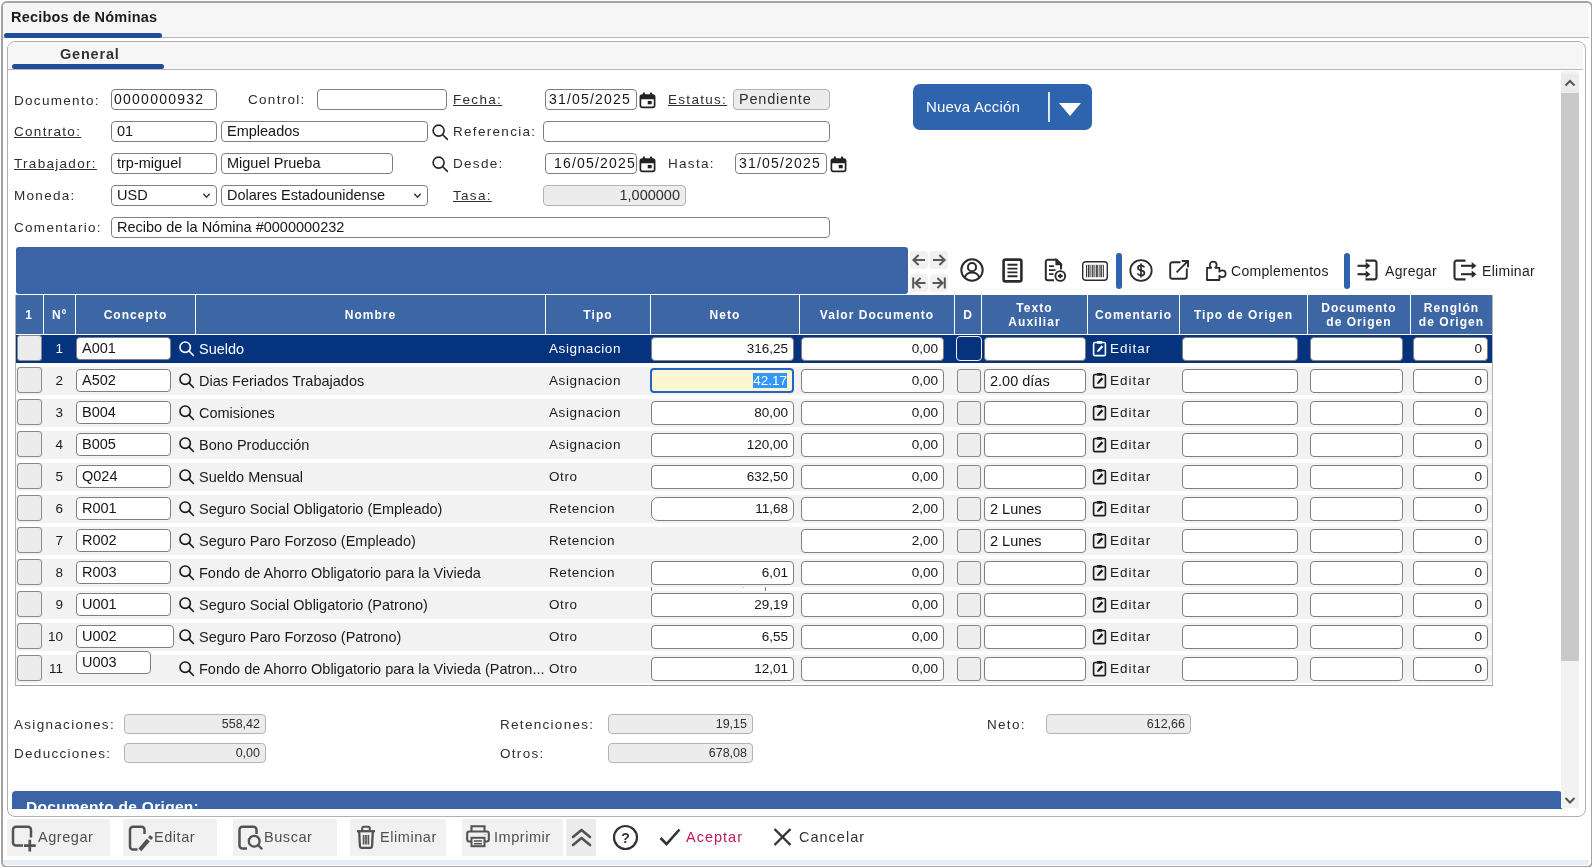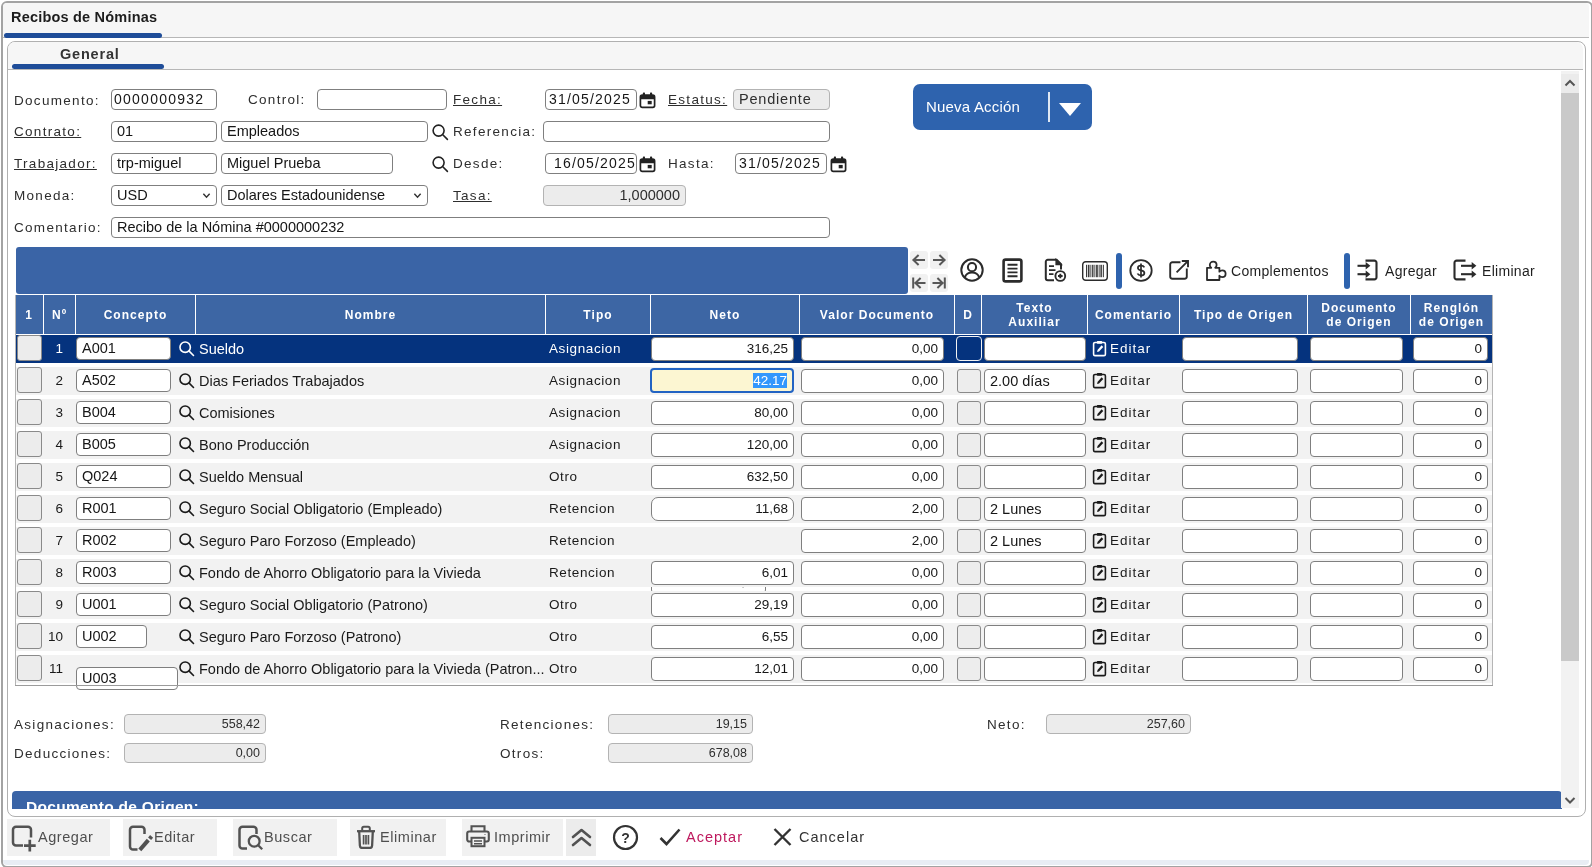--- a/index.html
+++ b/index.html
@@ -385,21 +385,21 @@
       <rect x="5.2" y="1" width="5.6" height="3" rx="0.8" fill="#1a1a1a" stroke="none"></rect>
       <path d="M10.3 5.6 L12 7.3 L7.5 12.1 L5.4 12.6 L5.9 10.5 Z" fill="#1a1a1a" stroke="none"></path>
     </svg></div>
 <div class="abs" style="left:1110px;top:591px;line-height:28px;font-size:13.5px;letter-spacing:1px;color:#1a1a1a;">Editar</div>
 <div class="inp" style="left:1182px;top:593px;width:116px;height:24px;"></div>
 <div class="inp" style="left:1310px;top:593px;width:93px;height:24px;"></div>
 <div class="inp num" style="left:1413px;top:593px;width:75px;height:24px;line-height:22px;font-size:13.5px;">0</div>
 <div class="abs" style="left:16px;top:623px;width:1476px;height:28px;background:#f2f2f2;"></div>
 <div class="abs" style="left:17px;top:623px;width:25px;height:26px;box-sizing:border-box;background:#ececec;border:1px solid #8a8a8a;border-radius:3px;"></div>
 <div class="abs" style="left:44px;top:623px;width:19px;line-height:28px;text-align:right;font-size:13.5px;color:#1a1a1a;">10</div>
-<div class="inp" style="left:76px;top:625px;width:71px;height:23px;line-height:21px;">U002</div>
+<div class="inp" style="left:76px;top:625px;width:98px;height:23px;line-height:21px;">U002</div>
 <div class="abs" style="left:178px;top:628px;color:#1a1a1a;"><svg width="17" height="17" viewBox="0 0 18 18" fill="none" stroke="currentColor" stroke-width="1.7">
       <circle cx="7.6" cy="7.6" r="5.5"></circle>
       <line x1="11.8" y1="11.8" x2="16.4" y2="16.4" stroke-linecap="round"></line>
     </svg></div>
 <div class="abs" style="left:199px;top:623px;width:345px;overflow:hidden;line-height:28px;font-size:14.5px;color:#1a1a1a;white-space:nowrap;">Seguro Paro Forzoso (Patrono)</div>
 <div class="abs" style="left:549px;top:623px;line-height:28px;font-size:13.5px;letter-spacing:.6px;color:#1a1a1a;">Otro</div>
 <div class="inp num" style="left:651px;top:625px;width:143px;height:24px;line-height:22px;font-size:13.5px;">6,55</div>
 <div class="inp num" style="left:801px;top:625px;width:143px;height:24px;line-height:22px;font-size:13.5px;">0,00</div>
 <div class="abs" style="left:957px;top:625px;width:24px;height:24px;background:#ededed;border:1px solid #8a8a8a;border-radius:3px;box-sizing:border-box;"></div>
 <div class="inp" style="left:984px;top:625px;width:102px;height:24px;line-height:22px;"></div>
@@ -408,21 +408,21 @@
       <rect x="5.2" y="1" width="5.6" height="3" rx="0.8" fill="#1a1a1a" stroke="none"></rect>
       <path d="M10.3 5.6 L12 7.3 L7.5 12.1 L5.4 12.6 L5.9 10.5 Z" fill="#1a1a1a" stroke="none"></path>
     </svg></div>
 <div class="abs" style="left:1110px;top:623px;line-height:28px;font-size:13.5px;letter-spacing:1px;color:#1a1a1a;">Editar</div>
 <div class="inp" style="left:1182px;top:625px;width:116px;height:24px;"></div>
 <div class="inp" style="left:1310px;top:625px;width:93px;height:24px;"></div>
 <div class="inp num" style="left:1413px;top:625px;width:75px;height:24px;line-height:22px;font-size:13.5px;">0</div>
 <div class="abs" style="left:16px;top:655px;width:1476px;height:28px;background:#f2f2f2;"></div>
 <div class="abs" style="left:17px;top:655px;width:25px;height:26px;box-sizing:border-box;background:#ececec;border:1px solid #8a8a8a;border-radius:3px;"></div>
 <div class="abs" style="left:44px;top:655px;width:19px;line-height:28px;text-align:right;font-size:13.5px;color:#1a1a1a;">11</div>
-<div class="inp" style="left:76px;top:667px;width:102px;height:23px;line-height:21px;">U003</div>
+<div class="inp" style="left:76px;top:651px;width:75px;height:23px;line-height:21px;">U003</div>
 <div class="abs" style="left:178px;top:660px;color:#1a1a1a;"><svg width="17" height="17" viewBox="0 0 18 18" fill="none" stroke="currentColor" stroke-width="1.7">
       <circle cx="7.6" cy="7.6" r="5.5"></circle>
       <line x1="11.8" y1="11.8" x2="16.4" y2="16.4" stroke-linecap="round"></line>
     </svg></div>
 <div class="abs" style="left:199px;top:655px;width:345px;overflow:hidden;line-height:28px;font-size:14.5px;color:#1a1a1a;white-space:nowrap;">Fondo de Ahorro Obligatorio para la Vivieda (Patron...</div>
 <div class="abs" style="left:549px;top:655px;line-height:28px;font-size:13.5px;letter-spacing:.6px;color:#1a1a1a;">Otro</div>
 <div class="inp num" style="left:651px;top:657px;width:143px;height:24px;line-height:22px;font-size:13.5px;">12,01</div>
 <div class="inp num" style="left:801px;top:657px;width:143px;height:24px;line-height:22px;font-size:13.5px;">0,00</div>
 <div class="abs" style="left:957px;top:657px;width:24px;height:24px;background:#ededed;border:1px solid #8a8a8a;border-radius:3px;box-sizing:border-box;"></div>
 <div class="inp" style="left:984px;top:657px;width:102px;height:24px;line-height:22px;"></div>
@@ -440,21 +440,21 @@
 <div class="abs" style="left:15px;top:684.5px;width:1478px;height:1.2px;background:#9b9b9b;"></div>
 <div class="lbl" style="left:14px;top:714px;">Asignaciones:</div>
 <div class="inp ro num" style="left:124px;top:714px;width:142px;height:20px;line-height:18px;font-size:12.5px;">558,42</div>
 <div class="lbl" style="left:14px;top:743px;">Deducciones:</div>
 <div class="inp ro num" style="left:124px;top:743px;width:142px;height:20px;line-height:18px;font-size:12.5px;">0,00</div>
 <div class="lbl" style="left:500px;top:714px;">Retenciones:</div>
 <div class="inp ro num" style="left:608px;top:714px;width:145px;height:20px;line-height:18px;font-size:12.5px;">19,15</div>
 <div class="lbl" style="left:500px;top:743px;">Otros:</div>
 <div class="inp ro num" style="left:608px;top:743px;width:145px;height:20px;line-height:18px;font-size:12.5px;">678,08</div>
 <div class="lbl" style="left:987px;top:714px;">Neto:</div>
-<div class="inp ro num" style="left:1046px;top:714px;width:145px;height:20px;line-height:18px;font-size:12.5px;">257,60</div>
+<div class="inp ro num" style="left:1046px;top:714px;width:145px;height:20px;line-height:18px;font-size:12.5px;">612,66</div>
 <div class="abs" style="left:12px;top:791px;width:1550px;height:18px;background:#3a64a6;border-radius:4px 4px 0 0;overflow:hidden;">
     <div style="margin:7px 0 0 14px;font-size:15.5px;font-weight:bold;color:#fff;letter-spacing:.3px;">Documento de Origen:</div>
   </div>
 <div class="abs" style="left:1561px;top:71px;width:18px;height:737px;background:#f2f2f2;"></div>
 <div class="abs" style="left:1561px;top:74px;width:18px;height:19px;background:#ebebeb;"></div>
 <svg class="abs" style="left:1564px;top:79px;" width="12" height="9" viewBox="0 0 12 9" fill="none" stroke="#555" stroke-width="2">
     <path d="M1.5 6.5 L6 2 L10.5 6.5"></path>
   </svg>
 <div class="abs" style="left:1561px;top:93px;width:18px;height:568px;background:#c9c9c9;"></div>
 <svg class="abs" style="left:1564px;top:796px;" width="12" height="9" viewBox="0 0 12 9" fill="none" stroke="#555" stroke-width="2">

